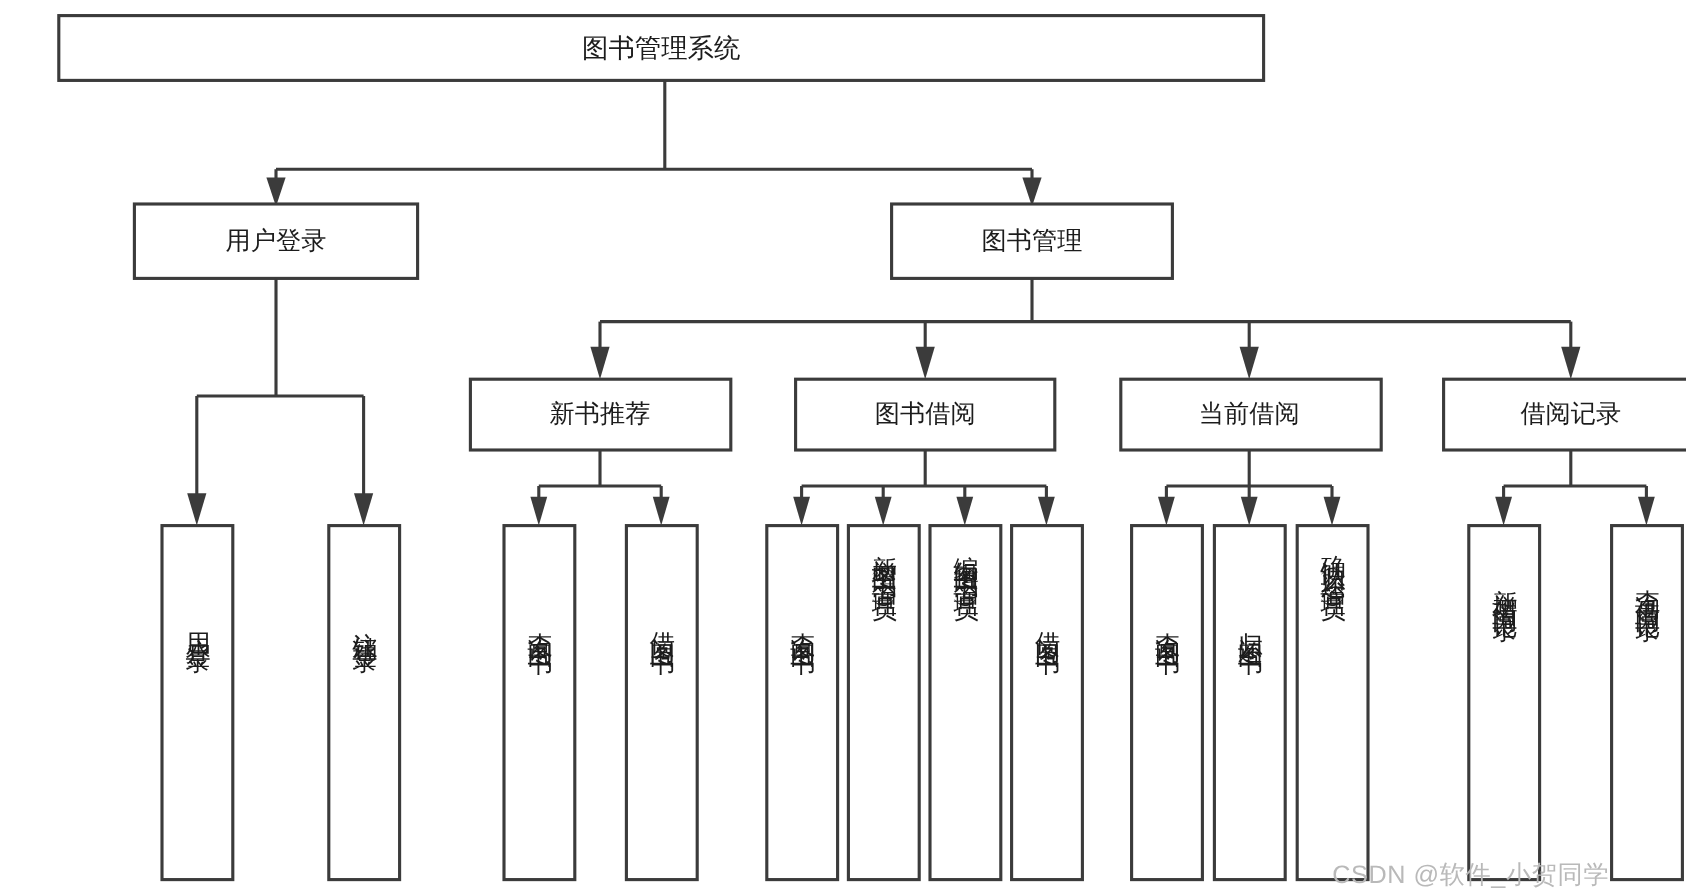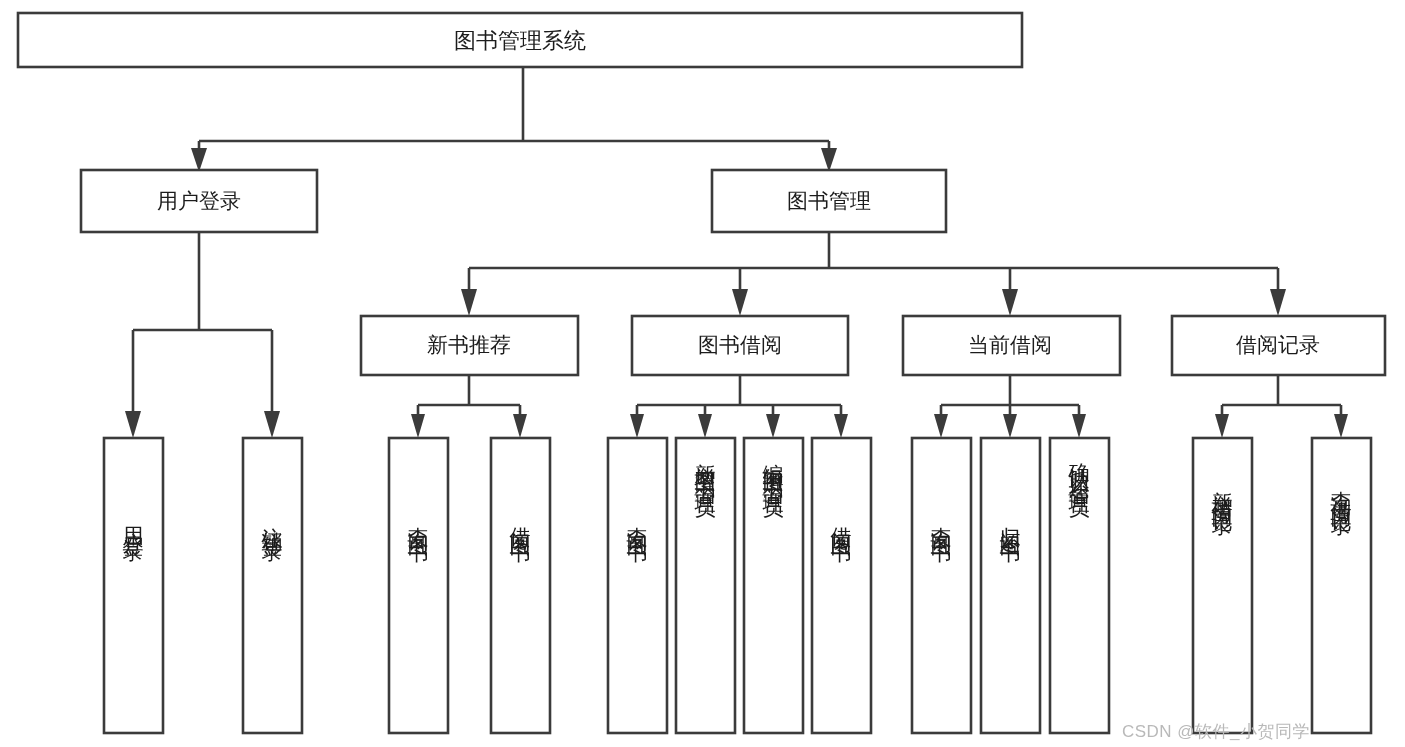--- a/index.html
+++ b/index.html
@@ -11,20 +11,21 @@
     width: 1405px;
     height: 747px;
     font-family: "Liberation Sans", "DejaVu Sans", sans-serif;
     overflow: hidden;
   }
   #diagram-root {
     position: relative;
     width: 1318px;
     height: 747px;
     background: #ffffff;
+    margin-left: 31px;
   }
   svg.flow {
     position: absolute;
     left: 0;
     top: 0;
     width: 1405px;
     height: 747px;
     display: block;
   }
   .node-box {
@@ -71,21 +72,21 @@
     line-height: 1.0;
     color: #1c1c1c;
     letter-spacing: 5px;
     white-space: nowrap;
   }
   .watermark {
     position: absolute;
     right: 8px;
     bottom: 4px;
     font-family: "Liberation Sans", "DejaVu Sans", sans-serif;
-    font-size: 17px;
+    font-size: 21px;
     color: #b9b9b9;
     letter-spacing: 0.5px;
     white-space: nowrap;
   }
 </style>
 </head>
 <body>
 
 <div id="diagram-root">
 

